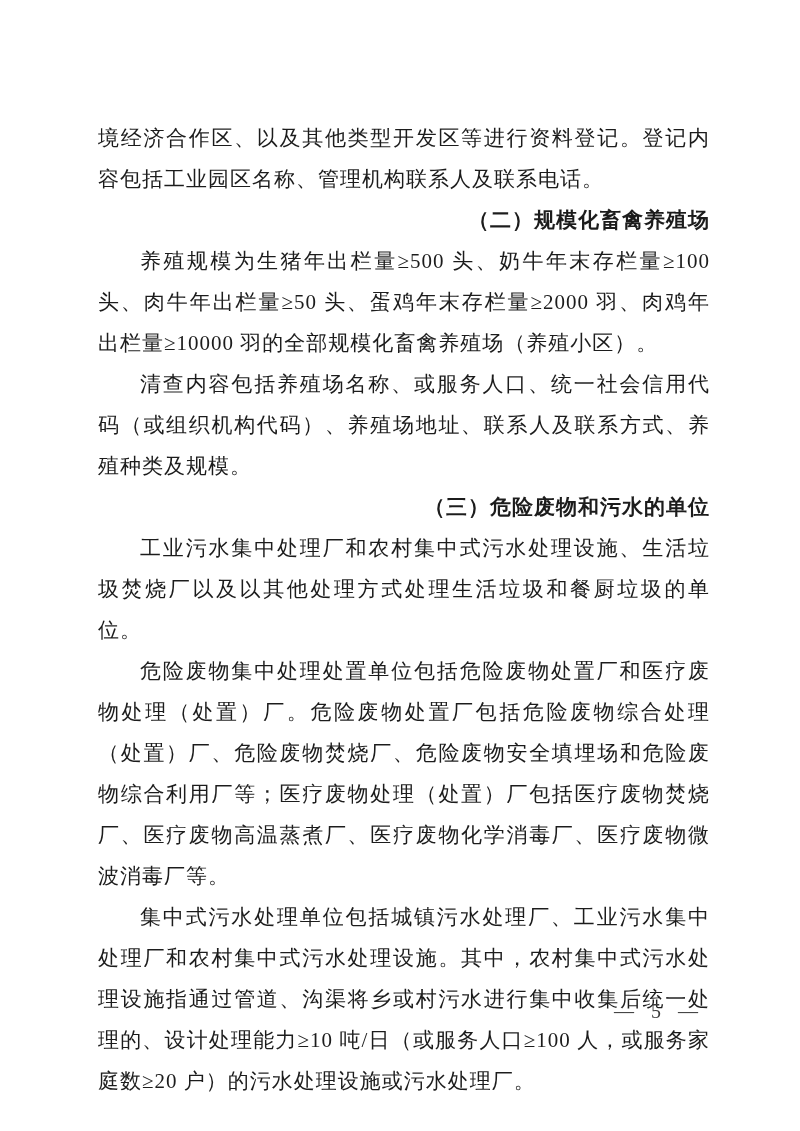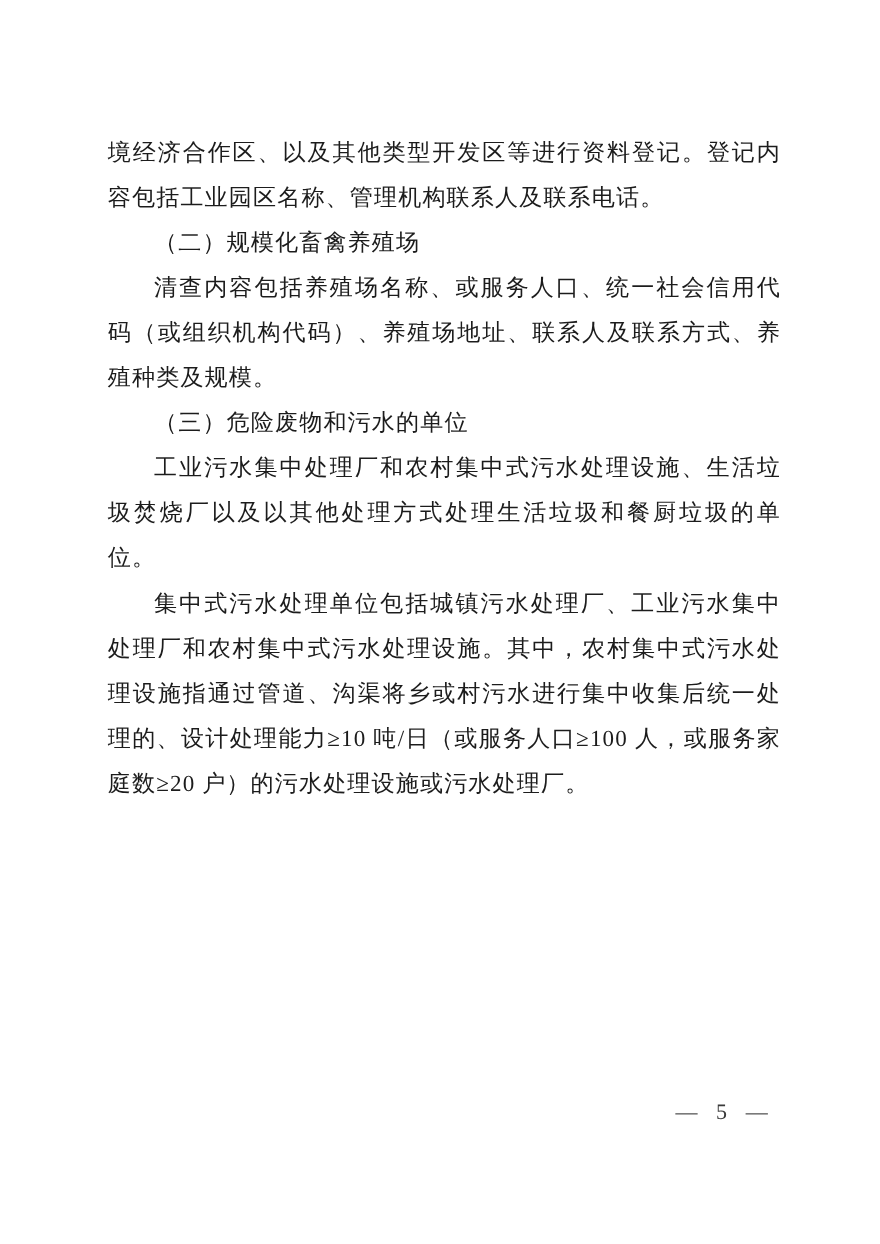--- a/index.html
+++ b/index.html
@@ -35,40 +35,42 @@
     color: #1c1c1c;
   }
   .content p.body {
     text-indent: 2em;
   }
   .content p.body.continuation {
     text-indent: 0;
   }
   .content p.heading {
     text-indent: 2em;
-    font-weight: normal;
-    text-align: left;
+    font-weight: bold;
+    text-align: right;
   }
   .footer {
     position: absolute;
     top: 996px;
     right: 96px;
     font-size: 20px;
     line-height: 30px;
     letter-spacing: 6px;
     color: #3a3a3a;
     white-space: pre;
   }
 </style>
 </head>
 <body>
 
 <div class="page">
   <div class="content">
     <p class="body continuation">境经济合作区、以及其他类型开发区等进行资料登记。登记内容包括工业园区名称、管理机构联系人及联系电话。</p>
     <p class="heading">（二）规模化畜禽养殖场</p>
+    <p class="body">养殖规模为生猪年出栏量≥500 头、奶牛年末存栏量≥100 头、肉牛年出栏量≥50 头、蛋鸡年末存栏量≥2000 羽、肉鸡年出栏量≥10000 羽的全部规模化畜禽养殖场（养殖小区）。</p>
     <p class="body">清查内容包括养殖场名称、或服务人口、统一社会信用代码（或组织机构代码）、养殖场地址、联系人及联系方式、养殖种类及规模。</p>
     <p class="heading">（三）危险废物和污水的单位</p>
     <p class="body">工业污水集中处理厂和农村集中式污水处理设施、生活垃圾焚烧厂以及以其他处理方式处理生活垃圾和餐厨垃圾的单位。</p>
+    <p class="body">危险废物集中处理处置单位包括危险废物处置厂和医疗废物处理（处置）厂。危险废物处置厂包括危险废物综合处理（处置）厂、危险废物焚烧厂、危险废物安全填埋场和危险废物综合利用厂等；医疗废物处理（处置）厂包括医疗废物焚烧厂、医疗废物高温蒸煮厂、医疗废物化学消毒厂、医疗废物微波消毒厂等。</p>
     <p class="body">集中式污水处理单位包括城镇污水处理厂、工业污水集中处理厂和农村集中式污水处理设施。其中，农村集中式污水处理设施指通过管道、沟渠将乡或村污水进行集中收集后统一处理的、设计处理能力≥10 吨/日（或服务人口≥100 人，或服务家庭数≥20 户）的污水处理设施或污水处理厂。</p>
   </div>
   <div class="footer">— 5 —</div>
 </div>
 
 </body></html>

